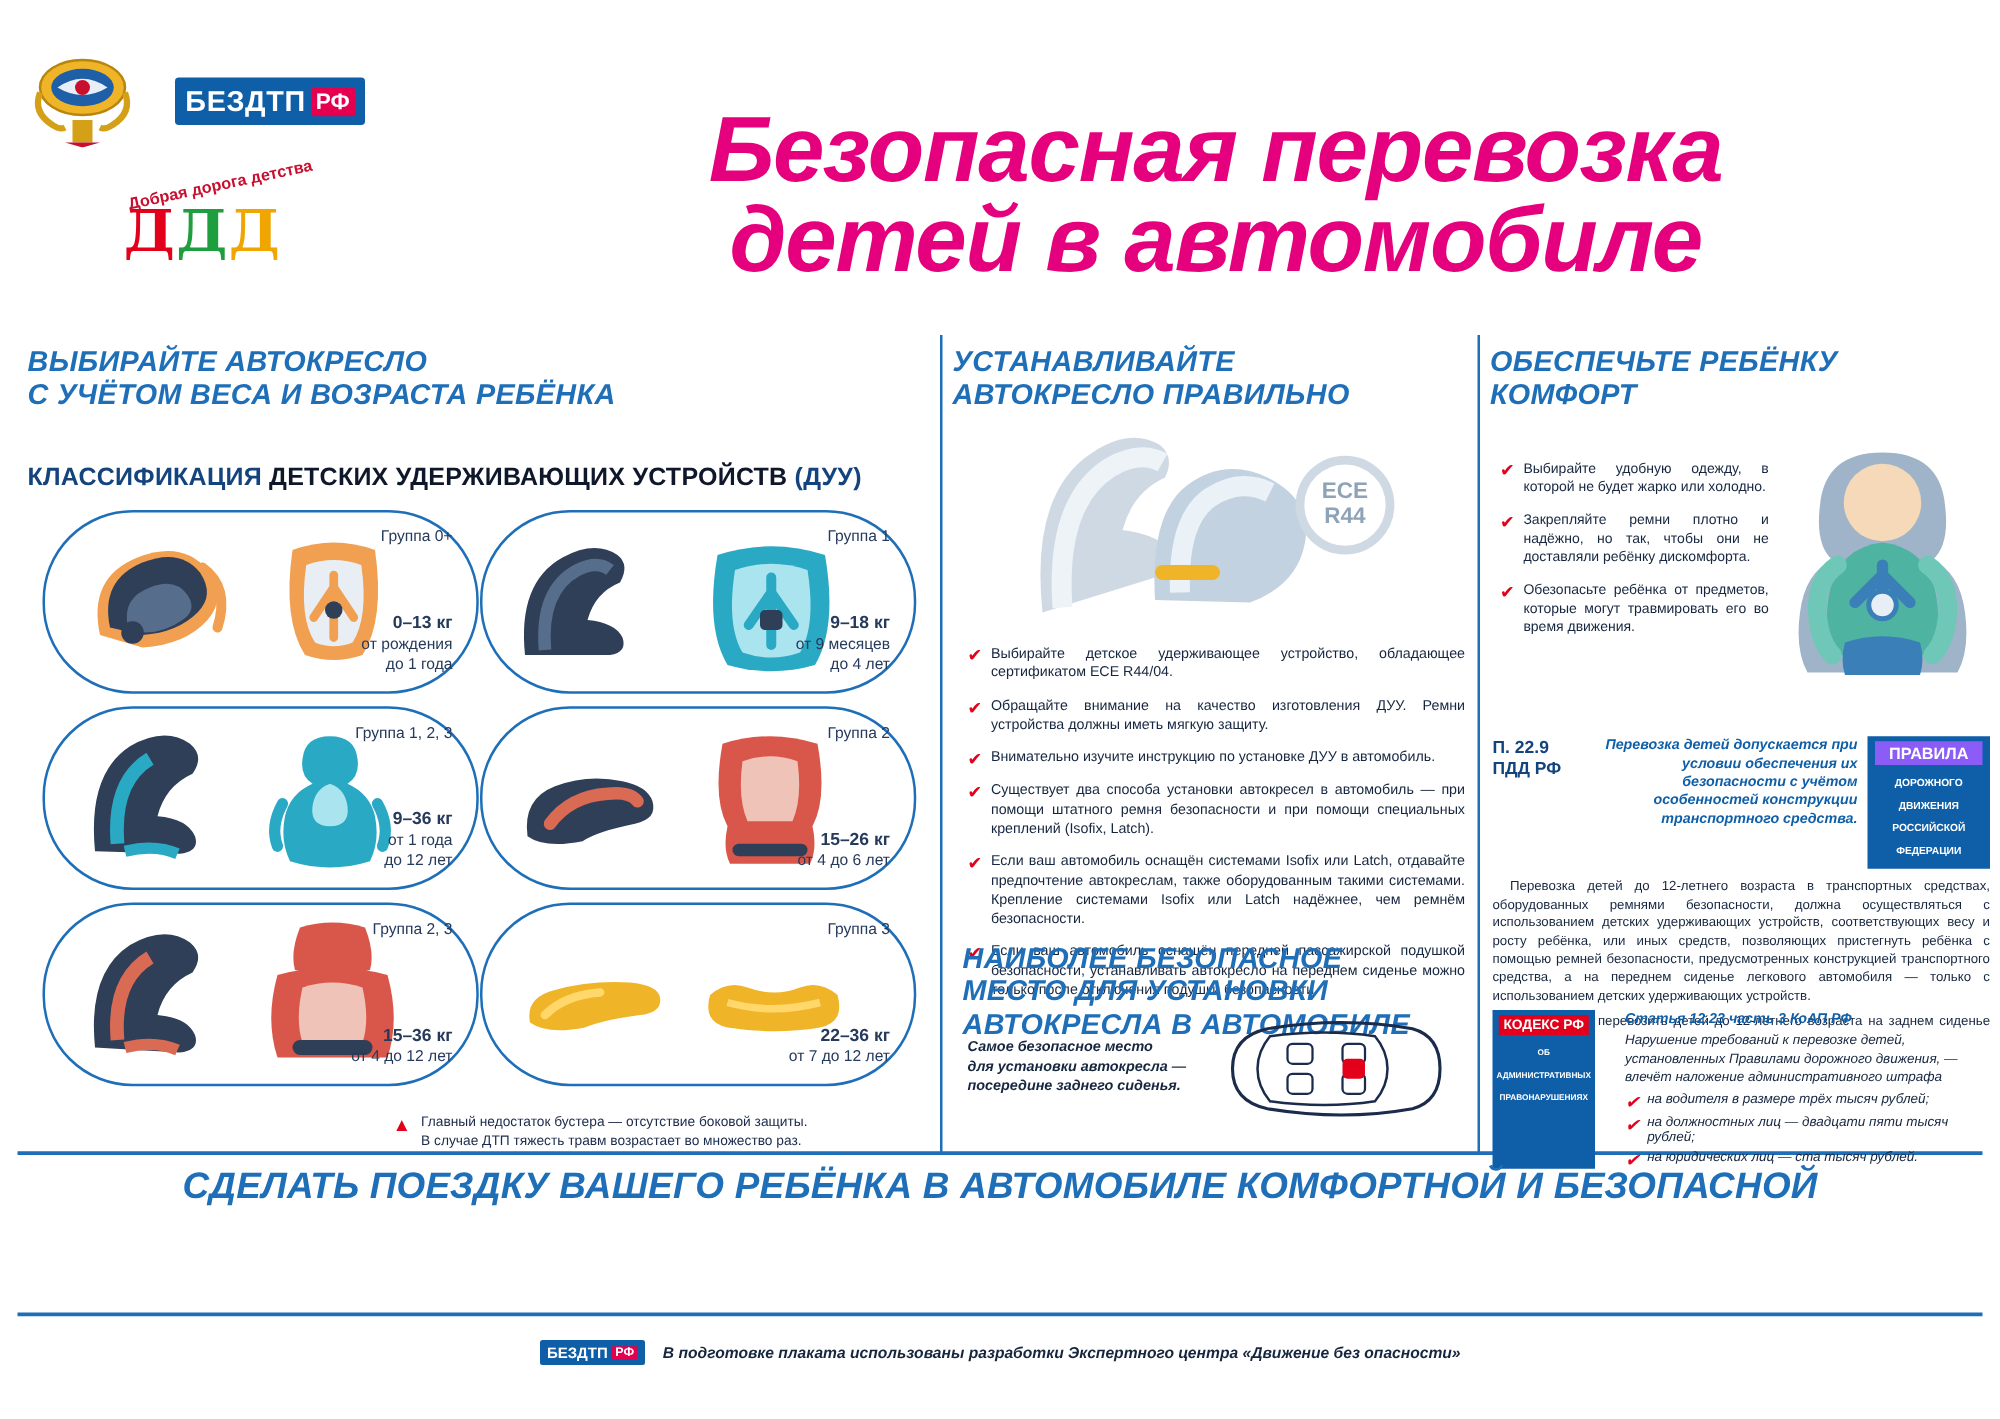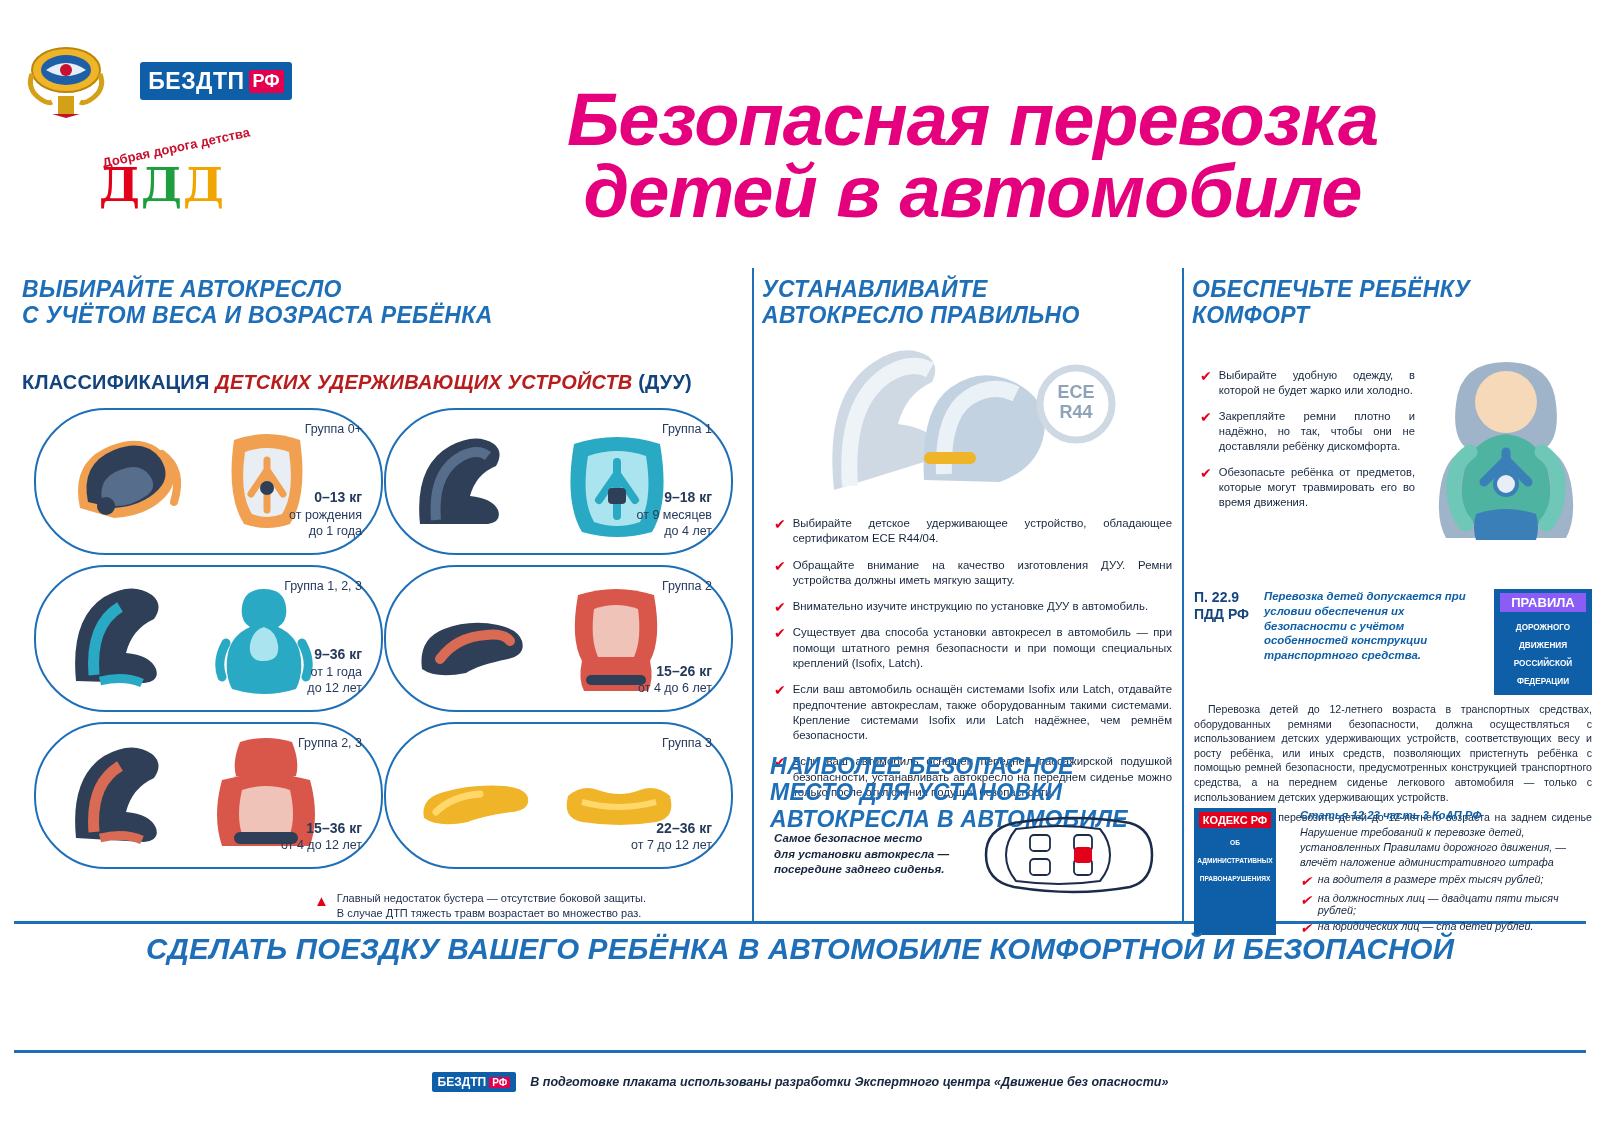--- a/index.html
+++ b/index.html
@@ -33,21 +33,21 @@
   .cols{position:absolute;left:14px;top:268px;width:1572px;height:655px;}
   .vdiv{position:absolute;top:0;width:2px;height:655px;background:#1e6fb8;}
   .hrule{position:absolute;left:0;top:653px;width:1572px;height:3px;background:#1e6fb8;}
 
   .sec-title{color:#1e6fb8;font-weight:bold;font-style:italic;font-size:23px;line-height:1.15;letter-spacing:.3px;}
 
   
   .colA{position:absolute;left:8px;top:8px;width:720px;}
   .class-head{margin-top:42px;font-weight:bold;font-size:20px;letter-spacing:.2px;}
   .class-head .blue{color:#14447e;}
-  .class-head .red{color:#b91c1c;font-style:italic;}
+  .class-head .red{color:#0f172a;}
 
   .grid{position:absolute;left:20px;top:140px;width:710px;}
   .row{display:flex;margin-bottom:12px;}
   .cell{position:relative;width:350px;height:145px;}
   .oval{position:absolute;left:0;top:0;width:345px;height:143px;border:2px solid #1e6fb8;border-radius:72px;}
   .glabel{position:absolute;right:22px;top:14px;font-size:12.5px;color:#263a5c;}
   .gtext{position:absolute;right:22px;bottom:14px;text-align:right;font-size:12.5px;line-height:1.3;color:#263a5c;}
   .gtext b{font-size:14px;}
   .seat{position:absolute;}
 
@@ -69,21 +69,21 @@
 
   
   .colC{position:absolute;left:1178px;top:8px;width:400px;}
   .comfort-bullets{position:absolute;left:1186px;top:100px;width:215px;}
   .comfort-bullets .btext{font-size:11.2px;}
   .childimg{position:absolute;left:1400px;top:88px;width:185px;height:185px;}
 
   .pdd{position:absolute;left:1180px;top:321px;width:398px;}
   .pdd-top{display:flex;gap:8px;}
   .pdd-num{width:62px;font-weight:bold;font-size:14px;color:#14447e;line-height:1.2;}
-  .pdd-lead{flex:1;font-size:11.4px;font-weight:bold;font-style:italic;line-height:1.3;color:#0f5fa8;}
+  .pdd-lead{flex:1;font-size:11.4px;font-weight:bold;font-style:italic;line-height:1.3;color:#0f5fa8;text-align:right;}
   .pravila{width:98px;background:#0f5fa8;color:#fff;text-align:center;padding:4px 0 7px;}
   .pravila .p1{background:#8b5cf6;display:block;font-weight:bold;font-size:13px;padding:2px 0;margin:0 6px 4px;}
   .pravila .p2{font-size:8.2px;font-weight:bold;line-height:1.25;}
   .pdd-body{margin-top:7px;font-size:10.6px;line-height:1.38;text-align:justify;color:#16263f;}
   .pdd-body p{margin:0 0 6px;text-indent:14px;}
 
   .kodeks{position:absolute;left:1180px;top:540px;width:398px;display:flex;gap:24px;}
   .kodeks-badge{width:82px;background:#0f5fa8;color:#fff;text-align:center;padding:4px 0 6px;flex:0 0 auto;}
   .kodeks-badge .k1{background:#e2001a;display:block;font-weight:bold;font-size:11px;padding:2px 0;margin:0 5px 3px;}
   .kodeks-badge .k2{font-size:6.6px;font-weight:bold;line-height:1.25;}
@@ -422,21 +422,21 @@
         <div class="kline">
           <span class="chk">✔</span>
           <span>на водителя в размере трёх тысяч рублей;</span>
         </div>
         <div class="kline">
           <span class="chk">✔</span>
           <span>на должностных лиц — двадцати пяти тысяч рублей;</span>
         </div>
         <div class="kline">
           <span class="chk">✔</span>
-          <span>на юридических лиц — ста детей рублей.</span>
+          <span>на юридических лиц — ста тысяч рублей.</span>
         </div>
       </div>
     </div>
   </div>
 
   <div class="footer-band">
     <div class="fb-line">СДЕЛАТЬ ПОЕЗДКУ ВАШЕГО РЕБЁНКА В АВТОМОБИЛЕ КОМФОРТНОЙ И БЕЗОПАСНОЙ</div>
   </div>
   <div class="footrule"></div>
 

